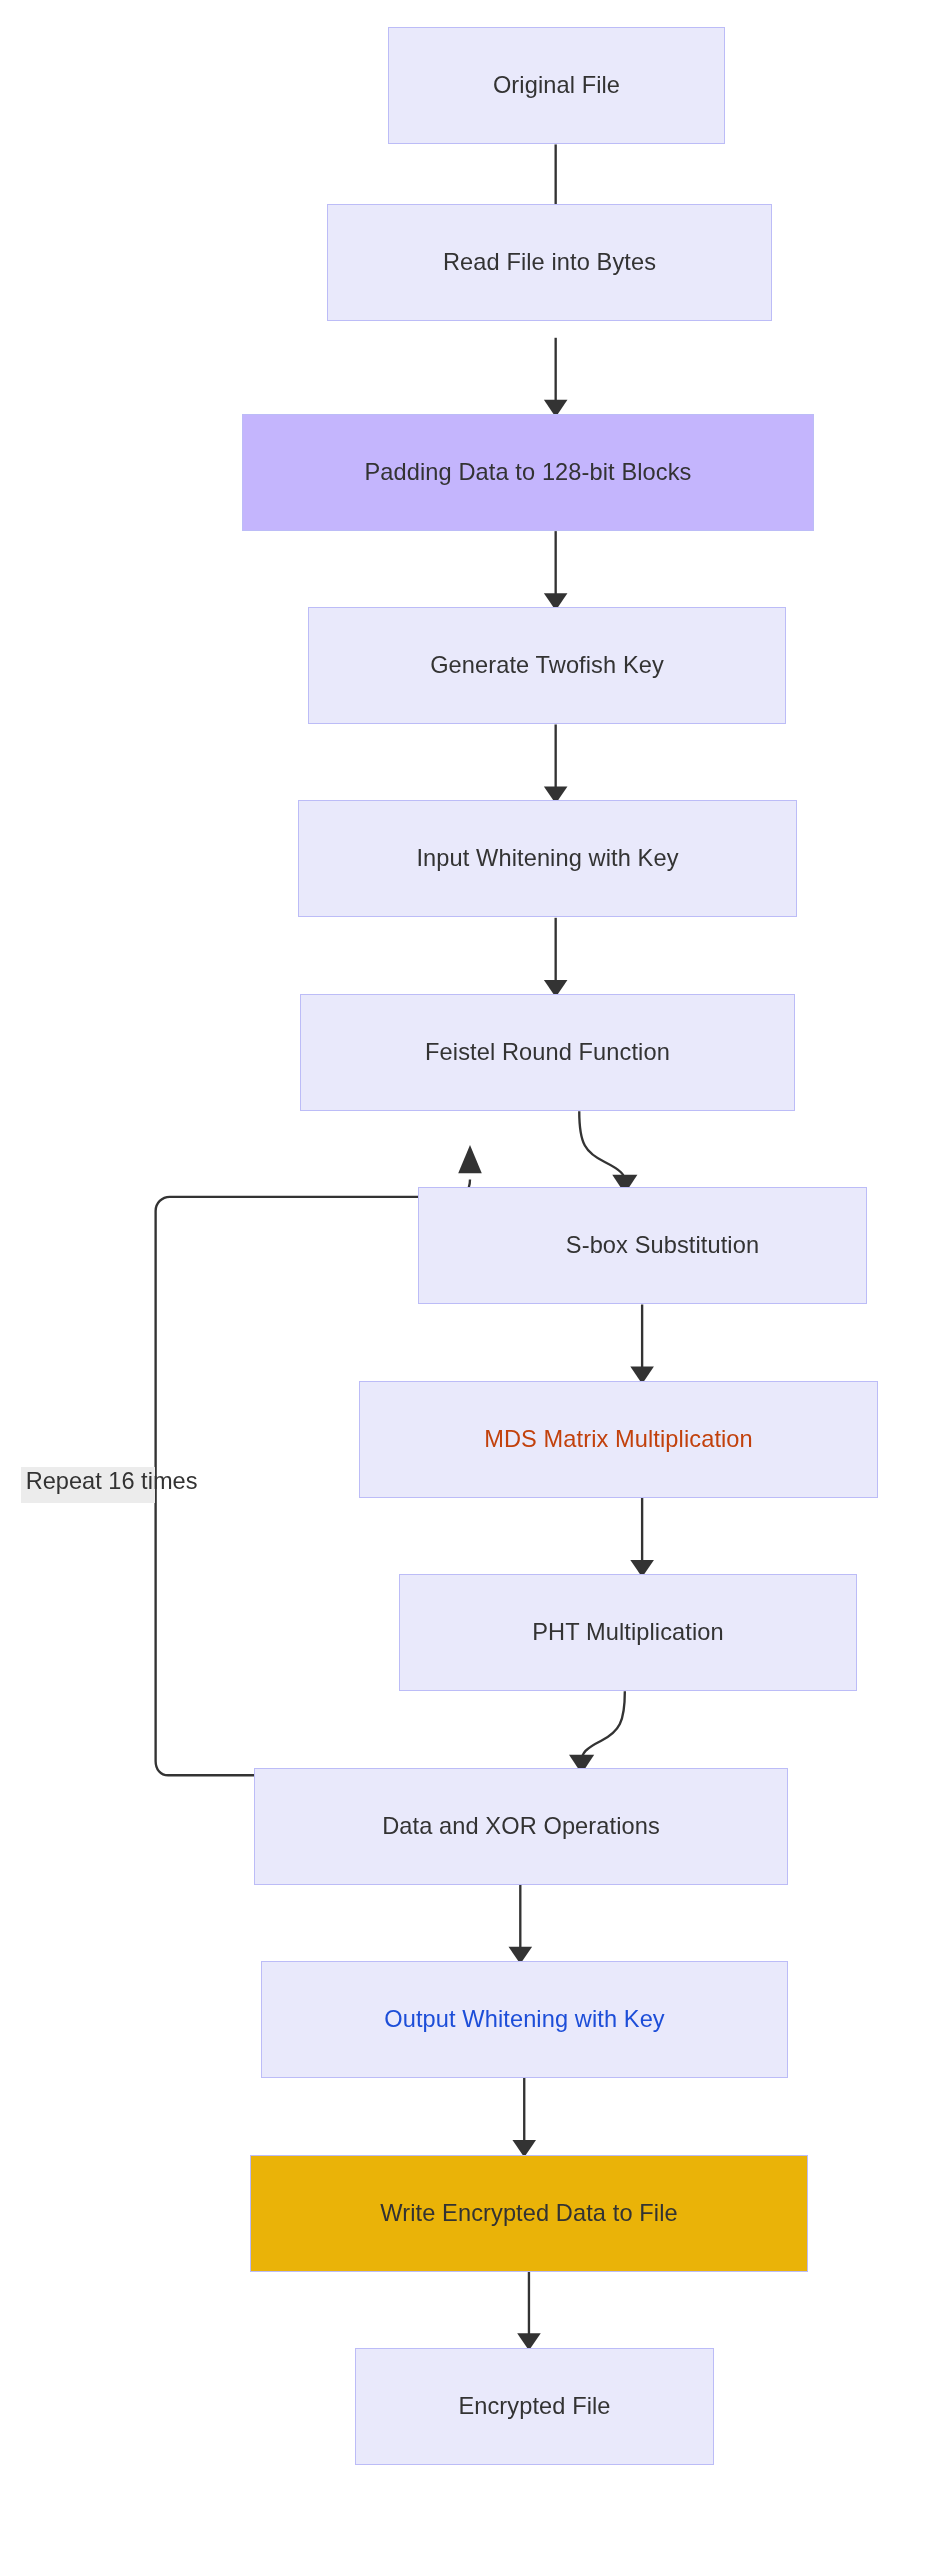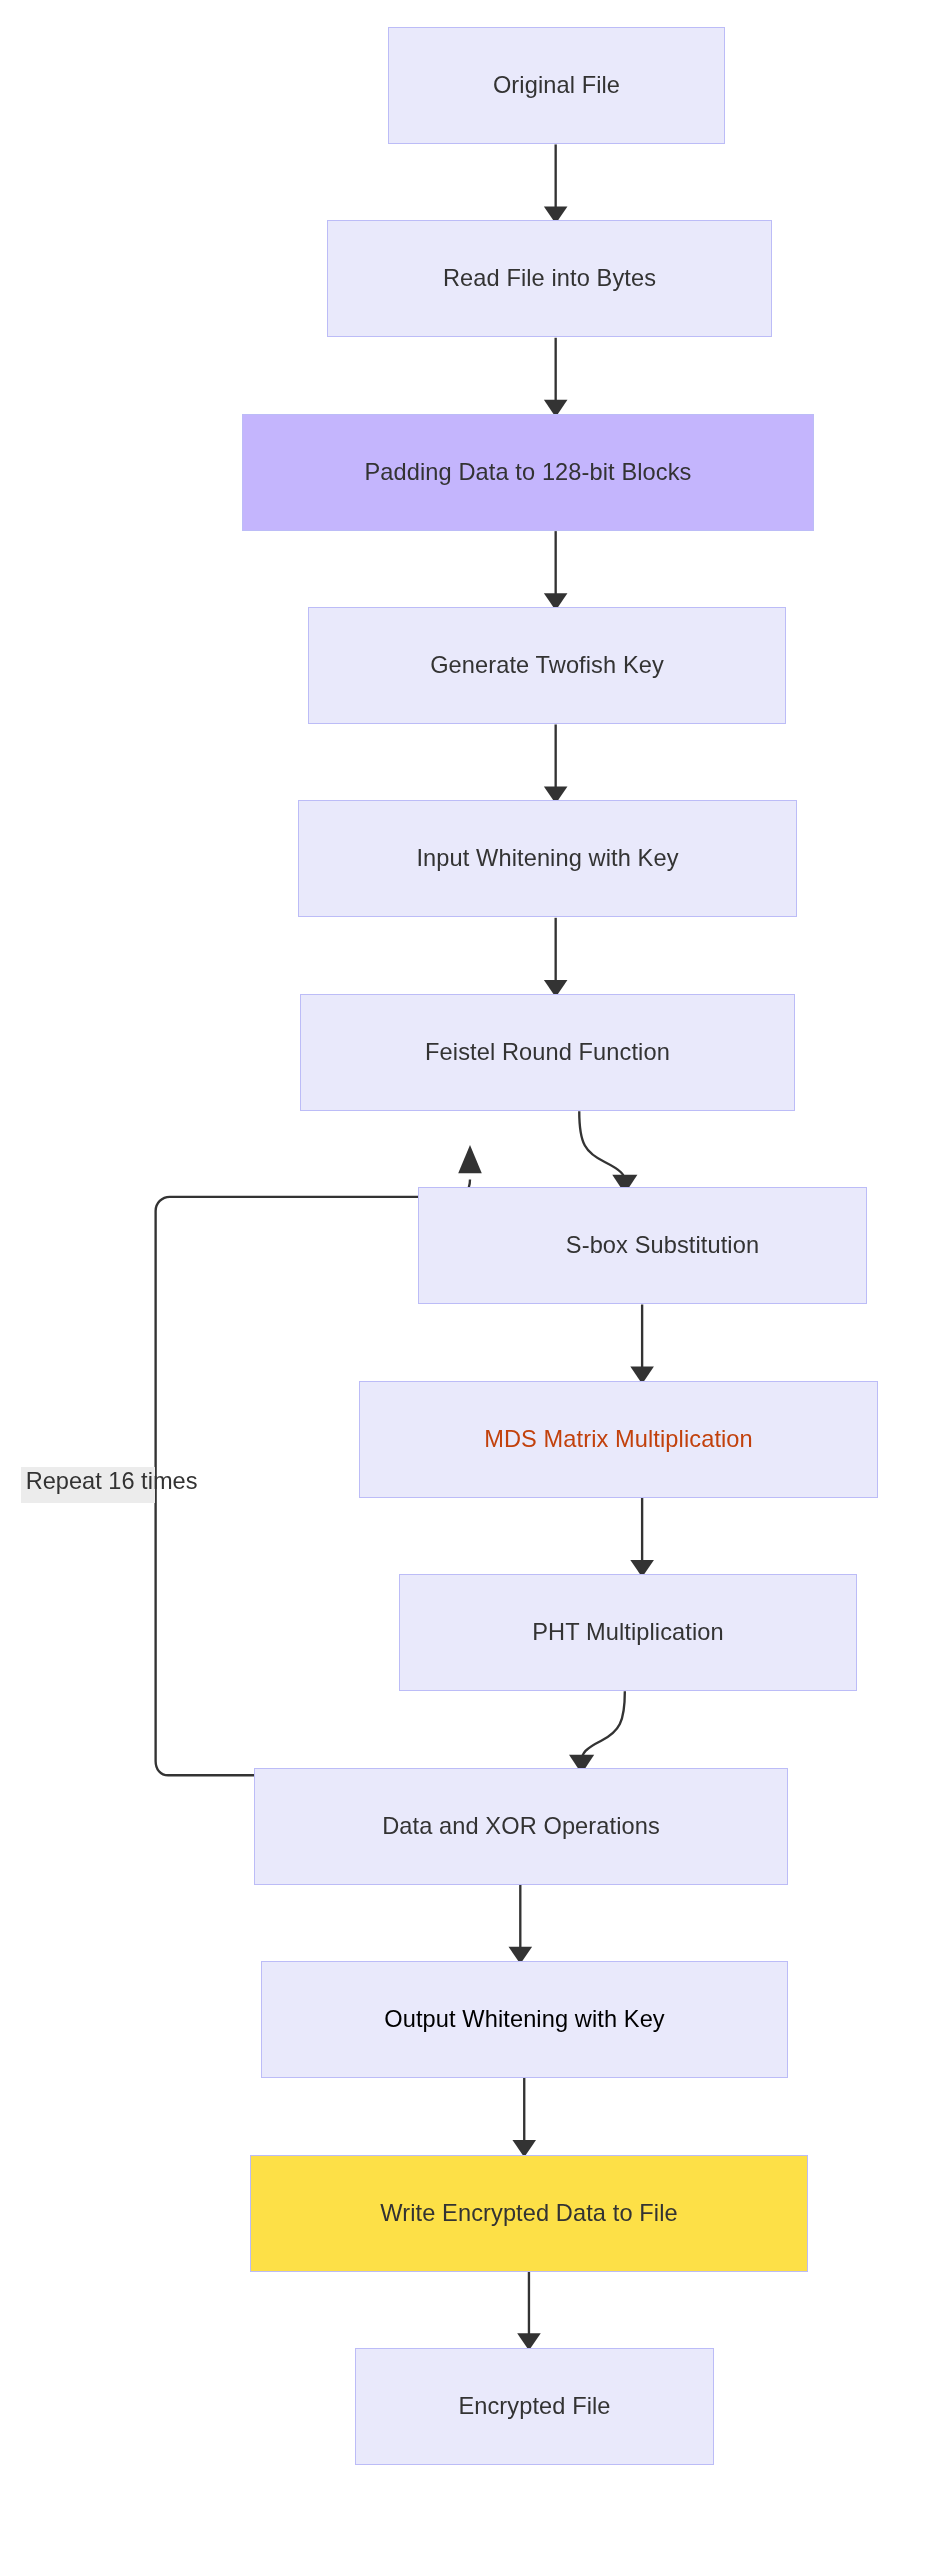--- a/index.html
+++ b/index.html
@@ -97,21 +97,21 @@
 
     <g>
       <line x1="673" y1="2889" x2="673" y2="2970" stroke="#333333" stroke-width="3"></line>
       <path d="M658,2968 L688,2968 L673,2990 Z" fill="#333333"></path>
     </g>
   </svg>
 
   <div class="node" style="left: 388px; top: 27px; width: 337px; height: 117px; background: rgb(233, 233, 251); border-color: rgb(188, 188, 247); color: rgb(51, 51, 51);">
     <span>Original File</span>
   </div>
-  <div class="node" style="left: 327px; top: 220px; width: 445px; height: 117px; background: rgb(233, 233, 251); border-color: rgb(188, 188, 247); color: rgb(51, 51, 51);">
+  <div class="node" style="left: 327px; top: 204px; width: 445px; height: 117px; background: rgb(233, 233, 251); border-color: rgb(188, 188, 247); color: rgb(51, 51, 51);">
     <span>Read File into Bytes</span>
   </div>
   <div class="node" style="left: 242px; top: 414px; width: 572px; height: 117px; background: #c4b5fd; border-color: rgb(188, 188, 247); color: rgb(51, 51, 51);">
     <span>Padding Data to 128-bit Blocks</span>
   </div>
   <div class="node" style="left: 308px; top: 607px; width: 478px; height: 117px; background: rgb(233, 233, 251); border-color: rgb(188, 188, 247); color: rgb(51, 51, 51);">
     <span>Generate Twofish Key</span>
   </div>
   <div class="node" style="left: 298px; top: 800px; width: 499px; height: 117px; background: rgb(233, 233, 251); border-color: rgb(188, 188, 247); color: rgb(51, 51, 51);">
     <span>Input Whitening with Key</span>
@@ -124,24 +124,24 @@
   </div>
   <div class="node" style="left: 359px; top: 1381px; width: 519px; height: 117px; background: rgb(233, 233, 251); border-color: rgb(188, 188, 247); color: #c2410c;">
     <span>MDS Matrix Multiplication</span>
   </div>
   <div class="node" style="left: 399px; top: 1574px; width: 458px; height: 117px; background: rgb(233, 233, 251); border-color: rgb(188, 188, 247); color: rgb(51, 51, 51);">
     <span>PHT Multiplication</span>
   </div>
   <div class="node" style="left: 254px; top: 1768px; width: 534px; height: 117px; background: rgb(233, 233, 251); border-color: rgb(188, 188, 247); color: rgb(51, 51, 51);">
     <span>Data and XOR Operations</span>
   </div>
-  <div class="node" style="left: 261px; top: 1961px; width: 527px; height: 117px; background: rgb(233, 233, 251); border-color: rgb(188, 188, 247); color: #000000;">
+  <div class="node" style="left: 261px; top: 1961px; width: 527px; height: 117px; background: rgb(233, 233, 251); border-color: rgb(188, 188, 247); color: #1d4ed8;">
     <span>Output Whitening with Key</span>
   </div>
-  <div class="node" style="left: 250px; top: 2155px; width: 558px; height: 117px; background: #fde047; border-color: rgb(188, 188, 247); color: rgb(51, 51, 51);">
+  <div class="node" style="left: 250px; top: 2155px; width: 558px; height: 117px; background: #eab308; border-color: rgb(188, 188, 247); color: rgb(51, 51, 51);">
     <span>Write Encrypted Data to File</span>
   </div>
   <div class="node" style="left: 355px; top: 2348px; width: 359px; height: 117px; background: rgb(233, 233, 251); border-color: rgb(188, 188, 247); color: rgb(51, 51, 51);">
     <span>Encrypted File</span>
   </div>
 
   <div class="edge-label" style="left: 21px; top: 1467px; width: 134px; height: 36px; background: rgb(236, 236, 236); color: rgb(51, 51, 51);">Repeat 16 times</div>
 
 </div>
 

